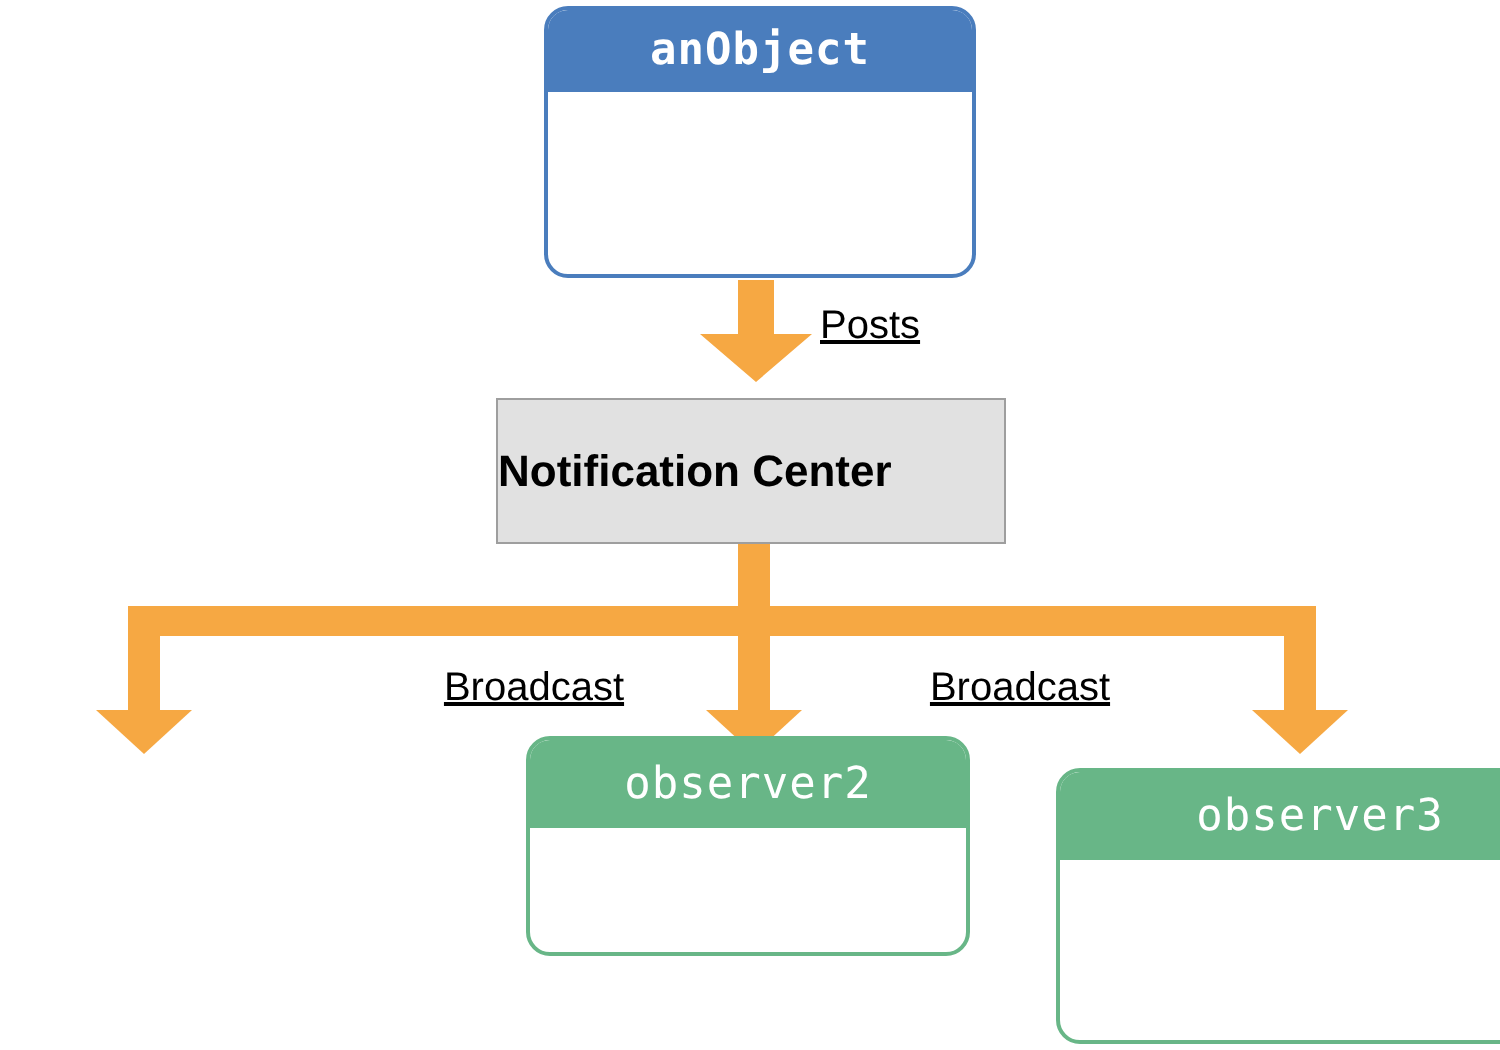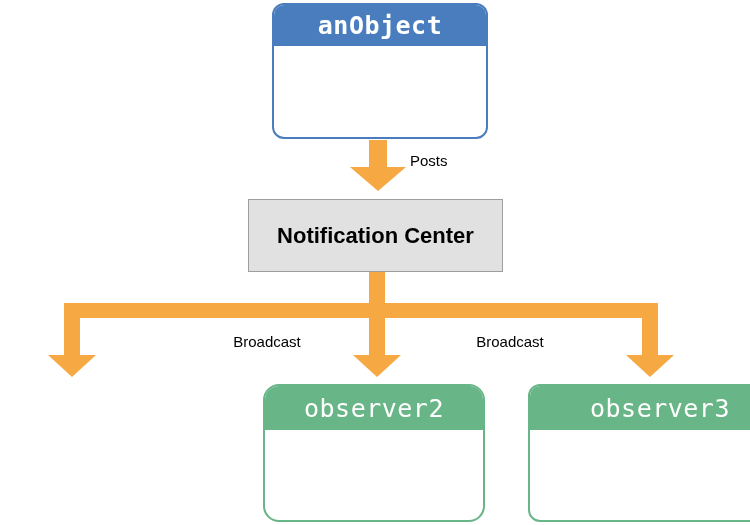--- a/index.html
+++ b/index.html
@@ -30,51 +30,51 @@
   .box-header {
     display: flex;
     align-items: center;
     justify-content: center;
   }
   .box.blue  .box-header { background: var(--blue, #4A7DBD); height: 41px; }
   .box.green .box-header { background: var(--green, #68B687); height: 44px; }
   .box-title {
     font-family: "DejaVu Sans Mono", monospace;
     color: #ffffff;
-    font-size: 25px;
+    font-size: 22px;
     letter-spacing: 0.5px;
   }
   .box.blue .box-title { font-weight: bold; }
 
   .plain-box {
     position: absolute;
     background: var(--gray-fill, #E1E1E1);
     border: 1.5px solid var(--gray-border, #9E9E9E);
     box-sizing: border-box;
     display: flex;
     align-items: center;
-    justify-content: center;
     font-weight: bold;
     font-size: 22px;
     color: #000000;
   }
 
   .flow-label {
     position: absolute;
-    font-size: 15px;
+    font-size: 20px;
     color: var(--label-text, #000000);
     white-space: nowrap;
+    text-decoration: underline;
   }
   .flow-label.centered { transform: translateX(-50%); text-align: right; }
 
   
   #anobject-box       { left: 272px; top: 3px;   width: 216px; height: 136px; }
   #notification-box   { left: 248px; top: 199px; width: 255px; height: 73px; }
   #observer1-box      { left: 2px;   top: 385px; width: 220px; height: 137px; }
-  #observer2-box      { left: 263px; top: 384px; width: 222px; height: 138px; border-radius: 16px; }
+  #observer2-box      { left: 263px; top: 368px; width: 222px; height: 110px; }
   #observer3-box      { left: 528px; top: 384px; width: 264px; height: 138px; }
   #posts-label           { left: 410px; top: 152px; }
   #broadcast-left-label  { left: 267px; top: 333px; }
   #broadcast-right-label { left: 510px; top: 333px; }
 </style>
 </head>
 <body>
 
 <div class="stage">
 

